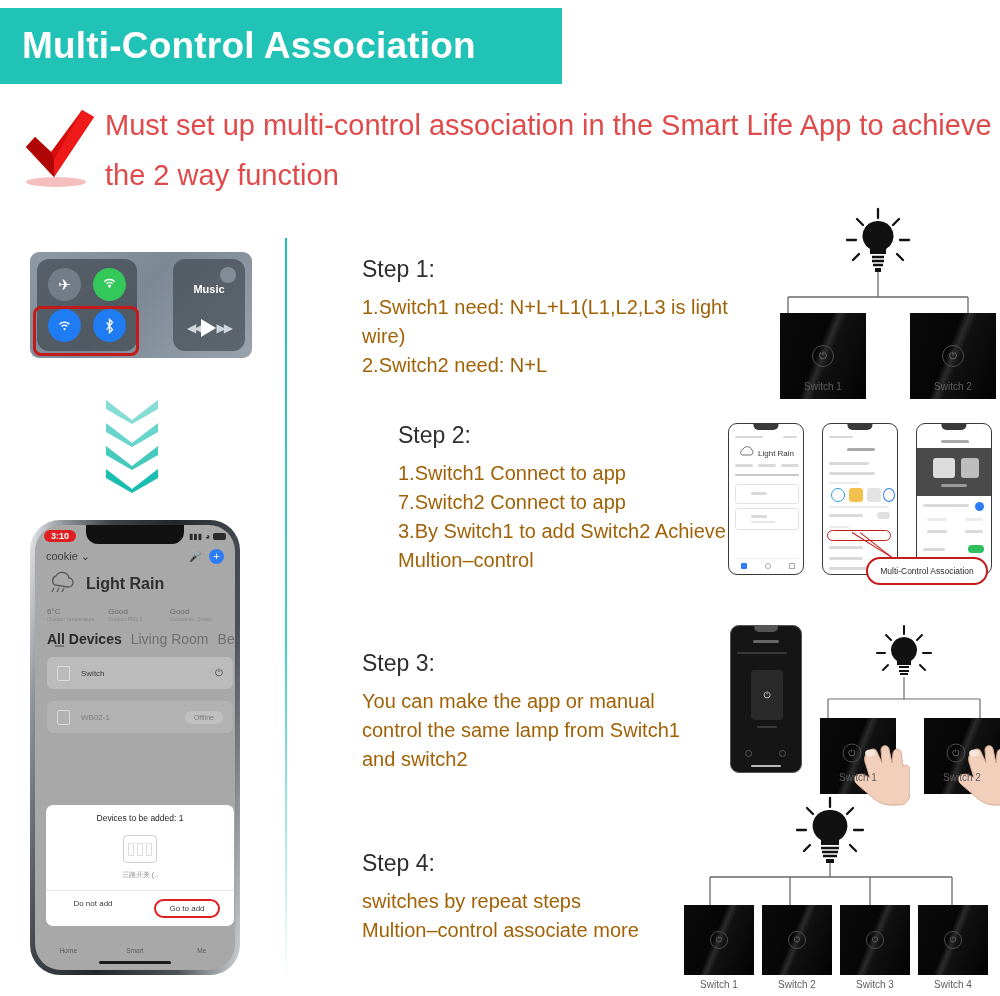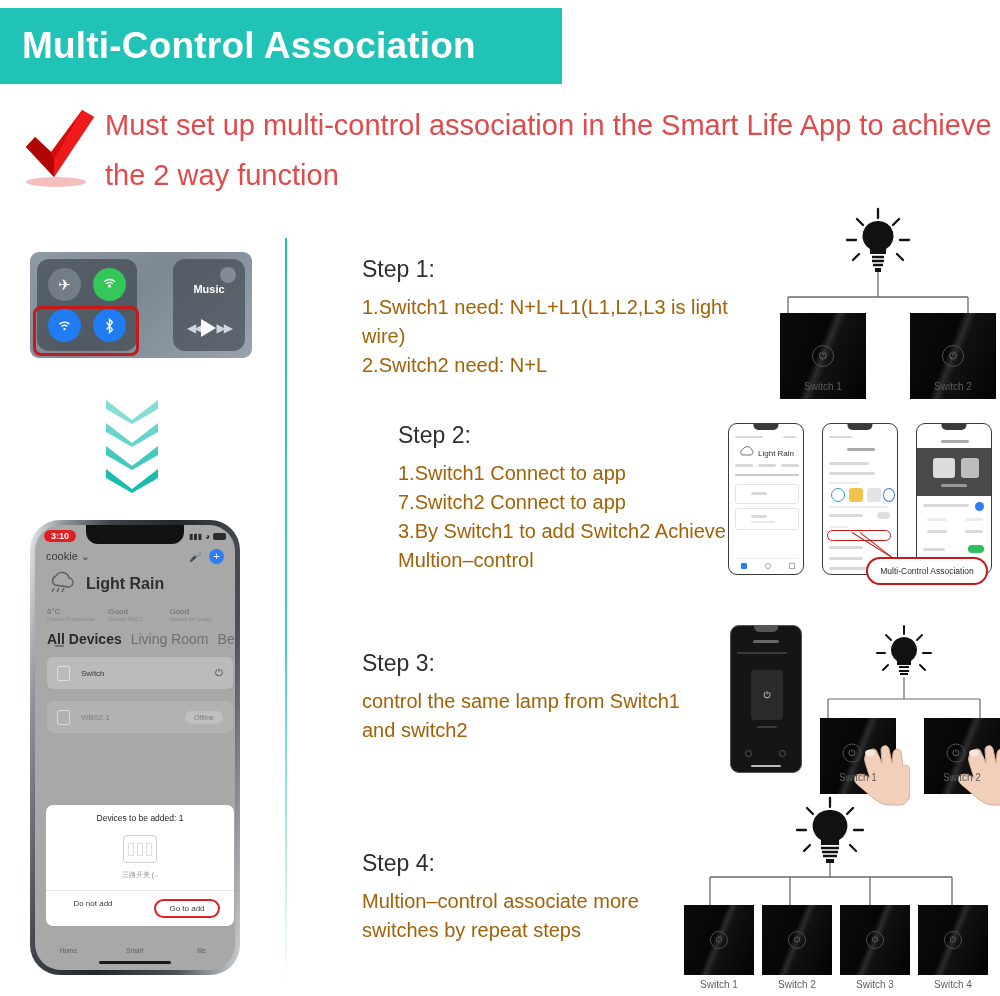--- a/index.html
+++ b/index.html
@@ -431,20 +431,21 @@
     </div>
     <div class="red-leader" style="left:128px;top:112px;width:52px;transform:rotate(32deg);"></div>
     <div class="red-leader" style="left:136px;top:112px;width:46px;transform:rotate(38deg);"></div>
     <div class="callout" style="left:142px;top:137px;width:122px;height:28px;">
       <span>Multi-Control Association</span>
     </div>
   </div>
 
   <div class="step" style="top:650px;">
     <div class="step-title">Step 3:</div>
+    <div class="step-line">You can make the app or manual</div>
     <div class="step-line">control the same lamp from Switch1</div>
     <div class="step-line">and switch2</div>
   </div>
 
   <div class="vis" style="left:726px; top:622px; width:274px; height:170px;">
     <div class="mini-phone" style="position:absolute;left:4px;top:3px;width:72px;height:148px;background:#151515;border-color:#555;">
       <div class="mnotch" style="background:#555;"></div>
       <div class="ph-line" style="left:22px;top:14px;width:26px;height:3px;background:#666;"></div>
       <div class="ph-line" style="left:6px;top:26px;width:50px;height:2px;background:#3a3a3a;"></div>
       <div style="position:absolute;left:20px;top:44px;width:32px;height:50px;background:#2a2a2a;border-radius:4px;display:flex;align-items:center;justify-content:center;">
@@ -479,22 +480,22 @@
     <svg style="position:absolute;left:226px;top:118px;" width="62" height="76" viewBox="0 0 62 76">
       <path d="M20 12 c-3 2 -4 6 -3 10 l5 16 c-4 -3 -9 -5 -13 -3 c-4 2 -3 7 1 10 l14 12 c5 5 12 8 19 8 h8 c6 0 11 -5 11 -11 V30 c0 -4 -4 -6 -7 -4 l-2 -14 c-1 -4 -7 -4 -8 1 l-1 10 l-3 -14 c-1 -5 -8 -4 -8 1 l1 13 l-5 -11 c-1 -4 -6 -4 -9 0 Z" fill="#f2cfbb" stroke="#d6ab92" stroke-width="1"></path>
       <ellipse cx="22" cy="13" rx="5" ry="3.5" fill="#f8e6dc"></ellipse>
     </svg>
   </div>
   <div class="sw-label" style="position:absolute;left:820px;top:772px;width:76px;">Switch 1</div>
   <div class="sw-label" style="position:absolute;left:924px;top:772px;width:76px;">Switch 2</div>
 
   <div class="step" style="top:850px;">
     <div class="step-title">Step 4:</div>
+    <div class="step-line">switches by repeat steps</div>
     <div class="step-line">Multion–control associate more</div>
-    <div class="step-line">switches by repeat steps</div>
   </div>
 
   <div class="vis" style="left:662px; top:793px; width:338px; height:203px;">
     <svg width="338" height="130" viewBox="0 0 338 130">
       <g>
         <path d="M168 14 v-9 M151 21 l-6-6 M185 21 l6-6 M144 37 h-9 M192 37 h9 M148 52 l-6 6 M188 52 l6 6" stroke="#111" stroke-width="2.3" stroke-linecap="round"></path>
         <path d="M168 17 a16 16 0 0 1 9 30 v5 h-18 v-5 a16 16 0 0 1 9 -30 Z" fill="#111"></path>
         <path d="M159 55 h18 M160 59 h16 M161 63 h14" stroke="#111" stroke-width="2.5"></path>
         <path d="M164 66 h8 v4 h-8 z" fill="#111"></path>
       </g>

